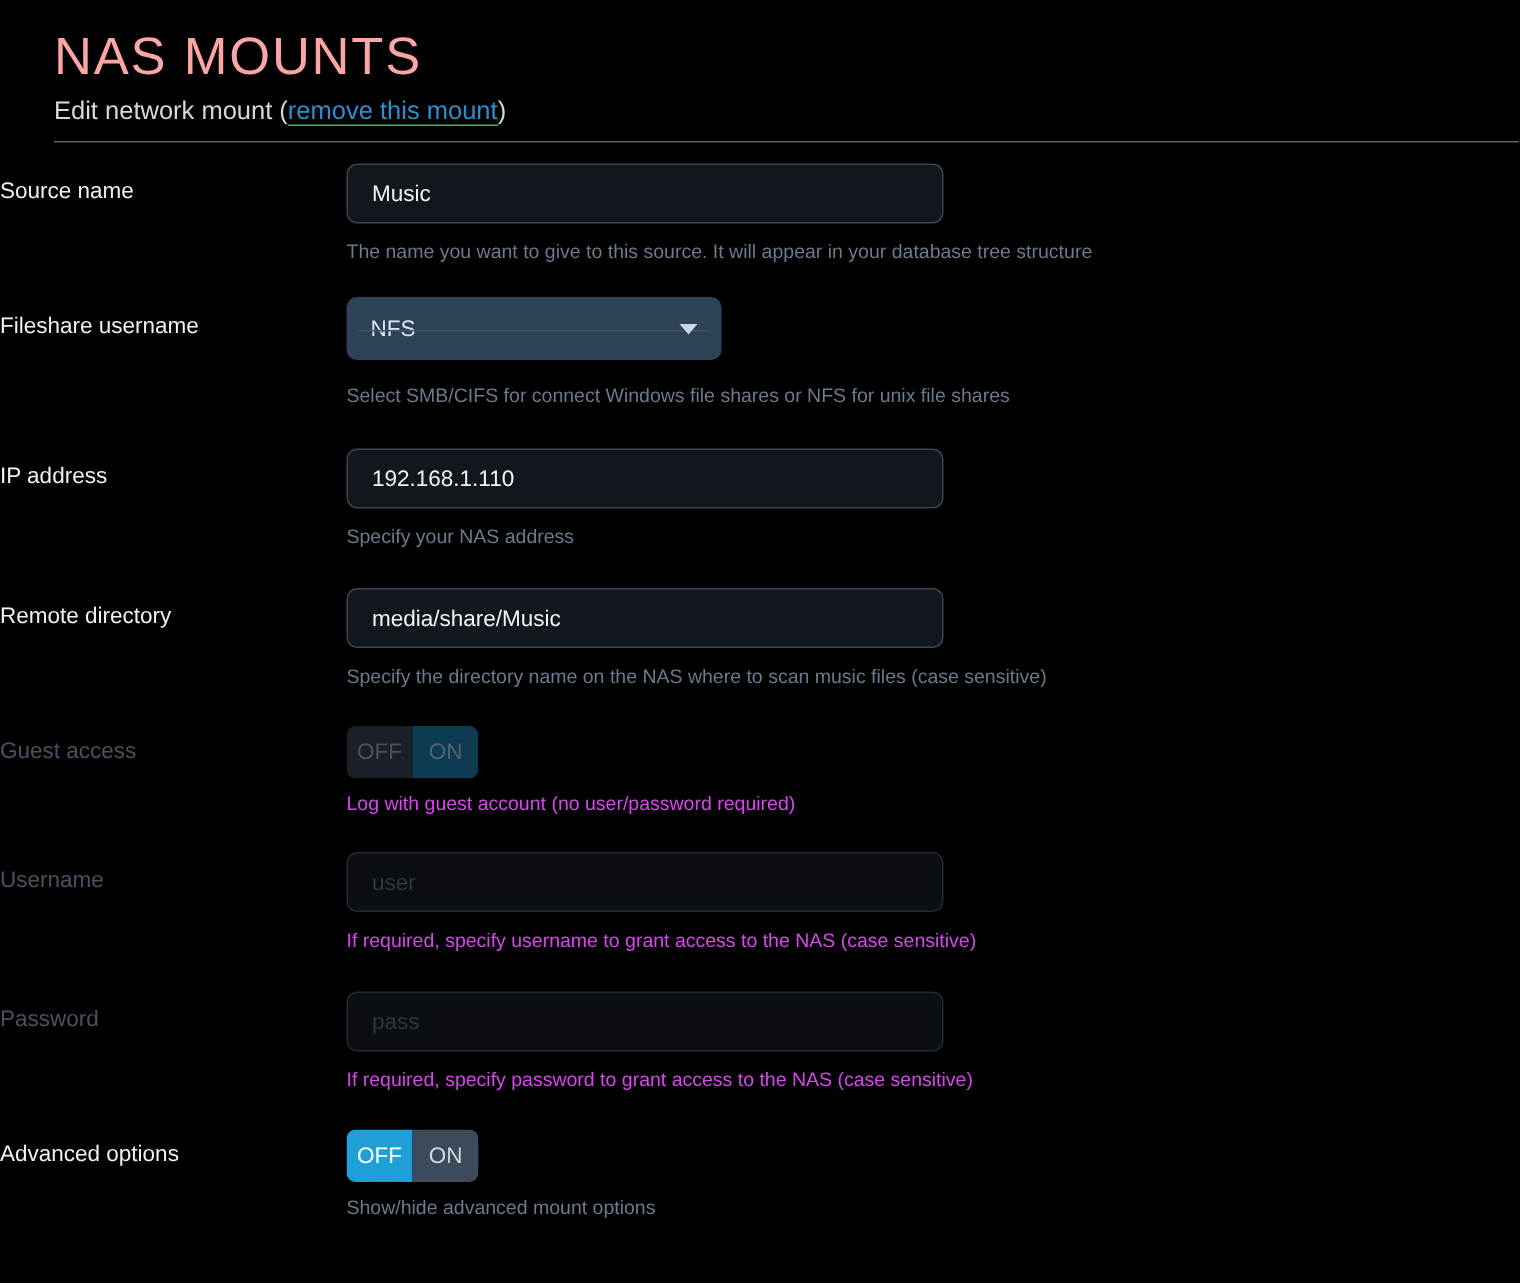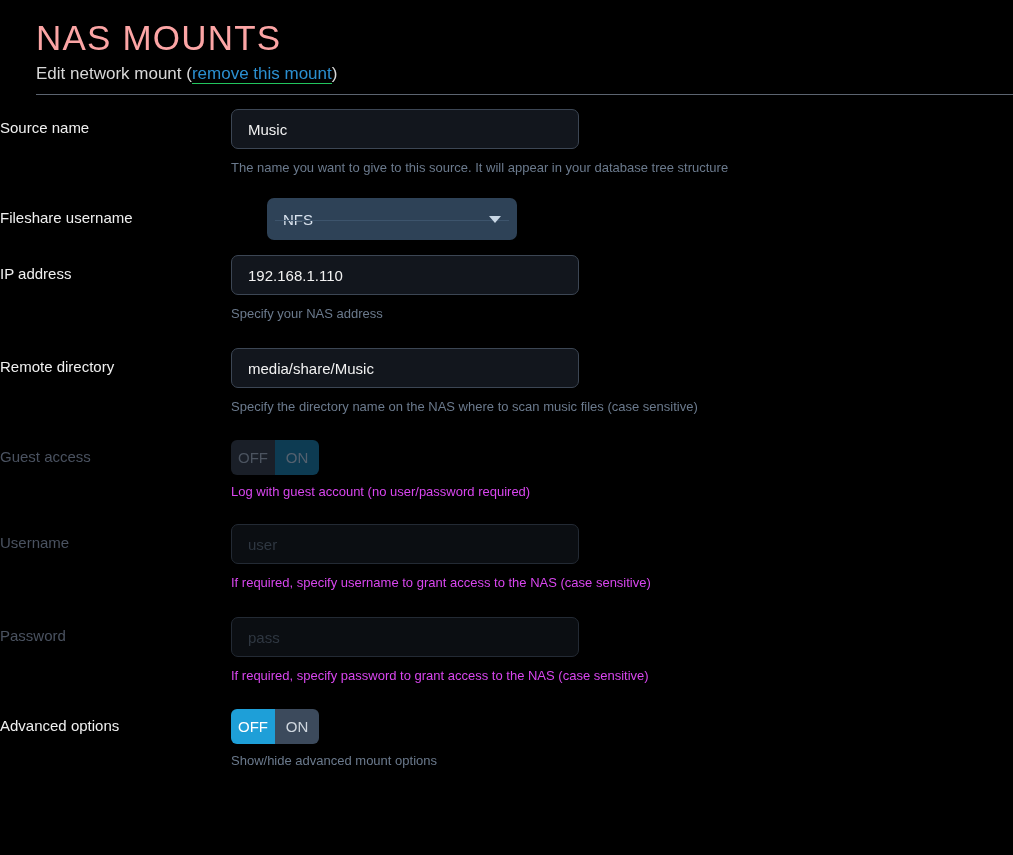--- a/index.html
+++ b/index.html
@@ -66,42 +66,41 @@
     flex: 0 0 201px;
     line-height: 20px;
   }
   .field-control {
     margin-left: 30px;
     flex: 1 1 auto;
   }
 
   
   .text-input {
-    width: 348px;
+    width: 398px;
     height: 40px;
     box-sizing: border-box;
     background: #12161d;
     border: 1px solid #3c4654;
     border-radius: 7px;
     color: #f2f2f2;
     font-size: 15px;
     font-family: "Liberation Sans", sans-serif;
     padding: 0 16px;
     outline: none;
   }
   .text-input::placeholder {
     color: #5a626d;
   }
 
   
   .select-wrap {
     position: relative;
     width: 250px;
     height: 26px;
-    margin-left: 36px;
   }
   .select-box {
     width: 250px;
     height: 42px;
     box-sizing: border-box;
     background: #2e4257;
     border: none;
     border-radius: 7px;
     color: #dbe4ef;
     font-size: 15px;
@@ -191,20 +190,21 @@
   </div>
 
   <div class="field-row" style="margin-top:22px">
     <div class="field-label" style="padding-top:10px">Fileshare username</div>
     <div class="field-control">
       <div class="select-wrap">
         <div class="select-box">NFS</div>
         <div class="select-underline"></div>
         <div class="select-arrow"></div>
       </div>
+      <div class="help-text" style="margin-top:32px">Select SMB/CIFS for connect Windows file shares or NFS for unix file shares</div>
     </div>
   </div>
 
   <div class="field-row" style="margin-top:27px">
     <div class="field-label">IP address</div>
     <div class="field-control">
       <input class="text-input" type="text" value="192.168.1.110" style="">
       <div class="help-text">Specify your NAS address</div>
     </div>
   </div>

